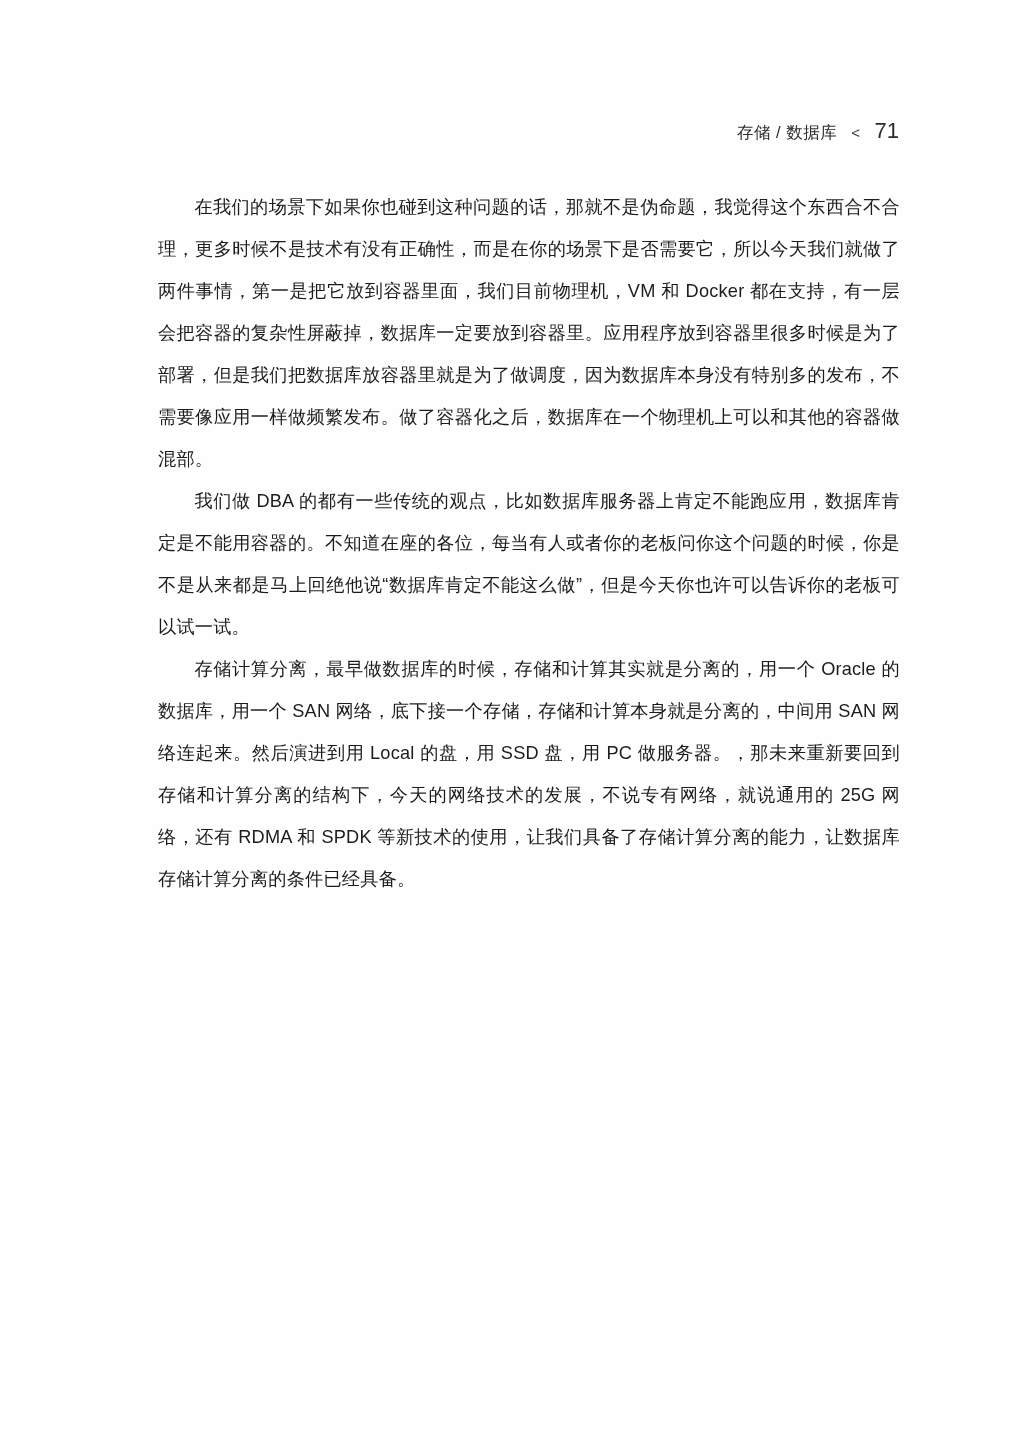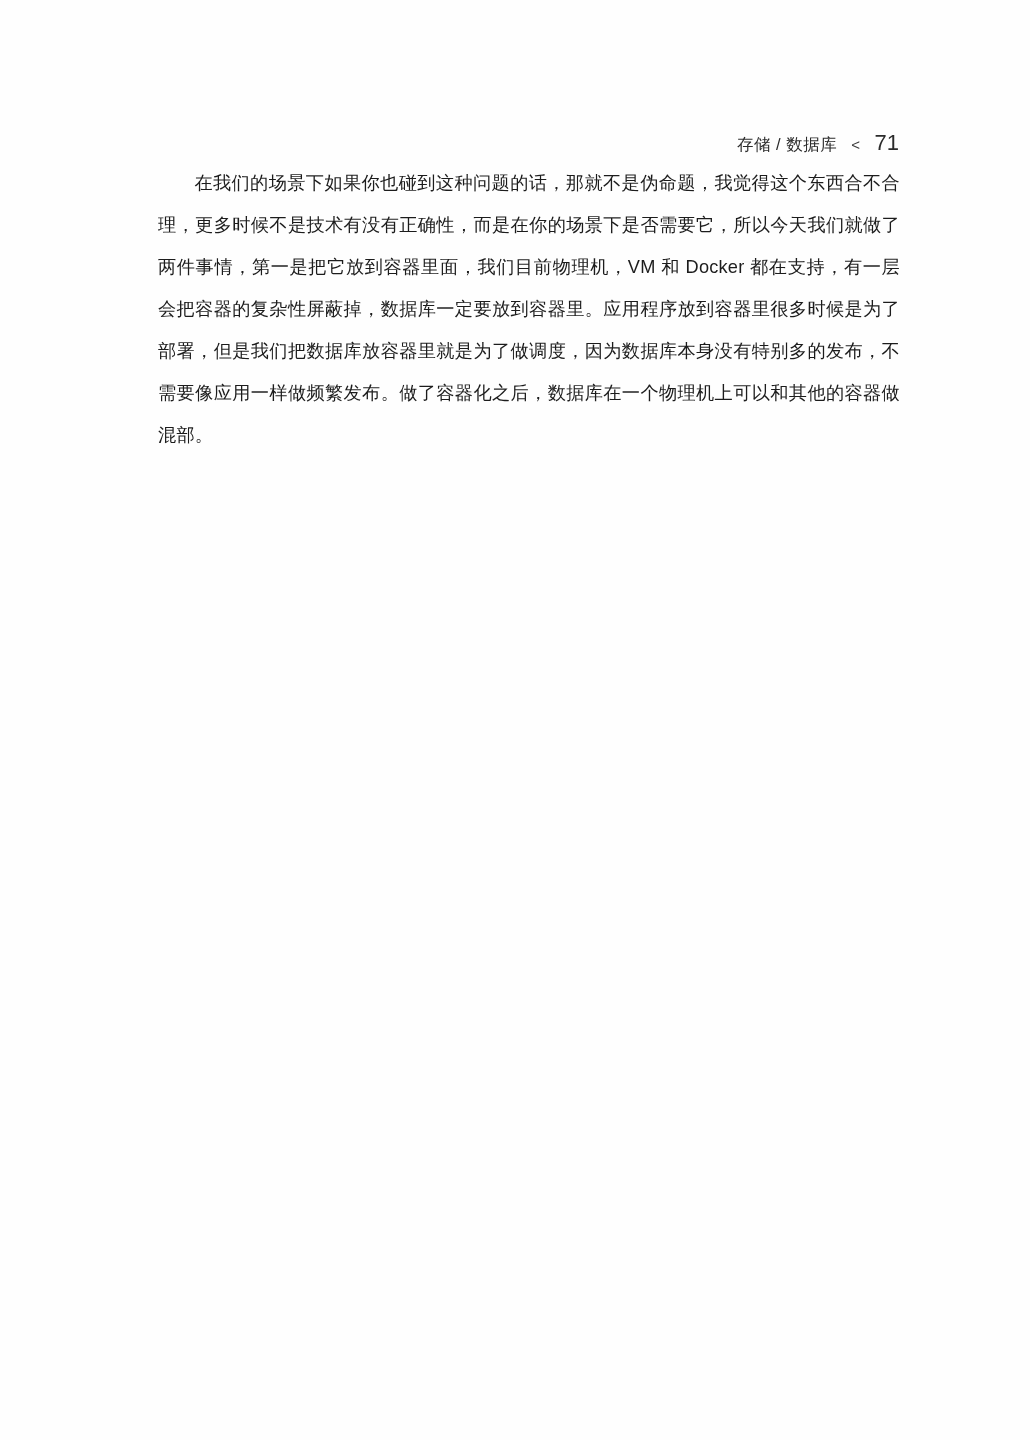--- a/index.html
+++ b/index.html
@@ -34,25 +34,24 @@
     letter-spacing: 0.5px;
   }
   .header .sep {
     font-size: 15px;
     color: #3a3a3a;
   }
   .header .pagenum {
     font-size: 22px;
     color: #2b2b2b;
     letter-spacing: 0;
-    margin-top: 12px;
   }
   .content {
     position: absolute;
-    top: 162px;
+    top: 186px;
     left: 158px;
     width: 742px;
   }
   p.para {
     margin: 0 0 0 0;
     font-size: 18.2px;
     line-height: 42px;
     text-align: justify;
     text-justify: inter-ideograph;
     text-indent: 2em;
@@ -70,15 +69,17 @@
 <div class="page">
 
   <div class="header">
     <span>存储 / 数据库</span>
     <span class="sep">&lt;</span>
     <span class="pagenum">71</span>
   </div>
 
   <div class="content">
     <p class="para">在我们的场景下如果你也碰到这种问题的话，那就不是伪命题，我觉得这个东西合不合理，更多时候不是技术有没有正确性，而是在你的场景下是否需要它，所以今天我们就做了两件事情，第一是把它放到容器里面，我们目前物理机，VM 和 Docker 都在支持，有一层会把容器的复杂性屏蔽掉，数据库一定要放到容器里。应用程序放到容器里很多时候是为了部署，但是我们把数据库放容器里就是为了做调度，因为数据库本身没有特别多的发布，不需要像应用一样做频繁发布。做了容器化之后，数据库在一个物理机上可以和其他的容器做混部。</p>
+    <p class="para">我们做 DBA 的都有一些传统的观点，比如数据库服务器上肯定不能跑应用，数据库肯定是不能用容器的。不知道在座的各位，每当有人或者你的老板问你这个问题的时候，你是不是从来都是马上回绝他说“数据库肯定不能这么做”，但是今天你也许可以告诉你的老板可以试一试。</p>
+    <p class="para">存储计算分离，最早做数据库的时候，存储和计算其实就是分离的，用一个 Oracle 的数据库，用一个 SAN 网络，底下接一个存储，存储和计算本身就是分离的，中间用 SAN 网络连起来。然后演进到用 Local 的盘，用 SSD 盘，用 PC 做服务器。，那未来重新要回到存储和计算分离的结构下，今天的网络技术的发展，不说专有网络，就说通用的 25G 网络，还有 RDMA 和 SPDK 等新技术的使用，让我们具备了存储计算分离的能力，让数据库存储计算分离的条件已经具备。</p>
   </div>
 
 </div>
 
 </body></html>

